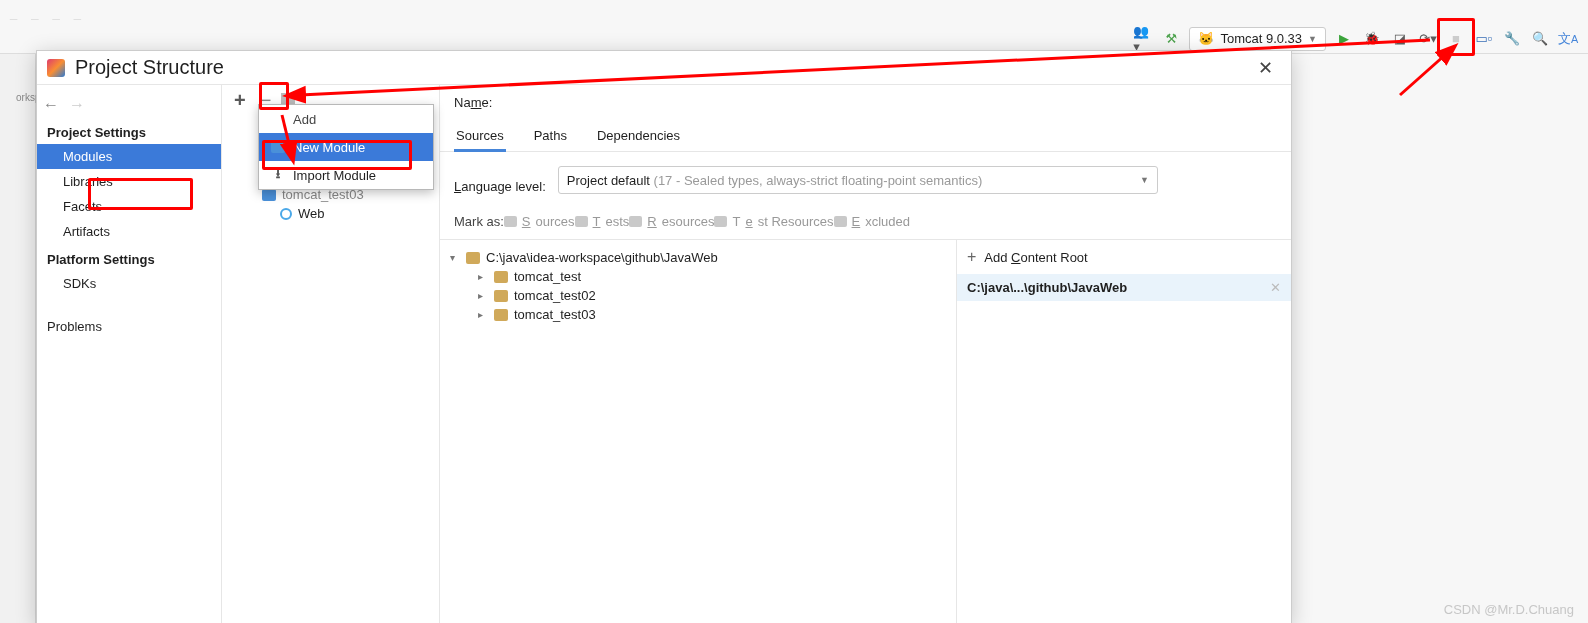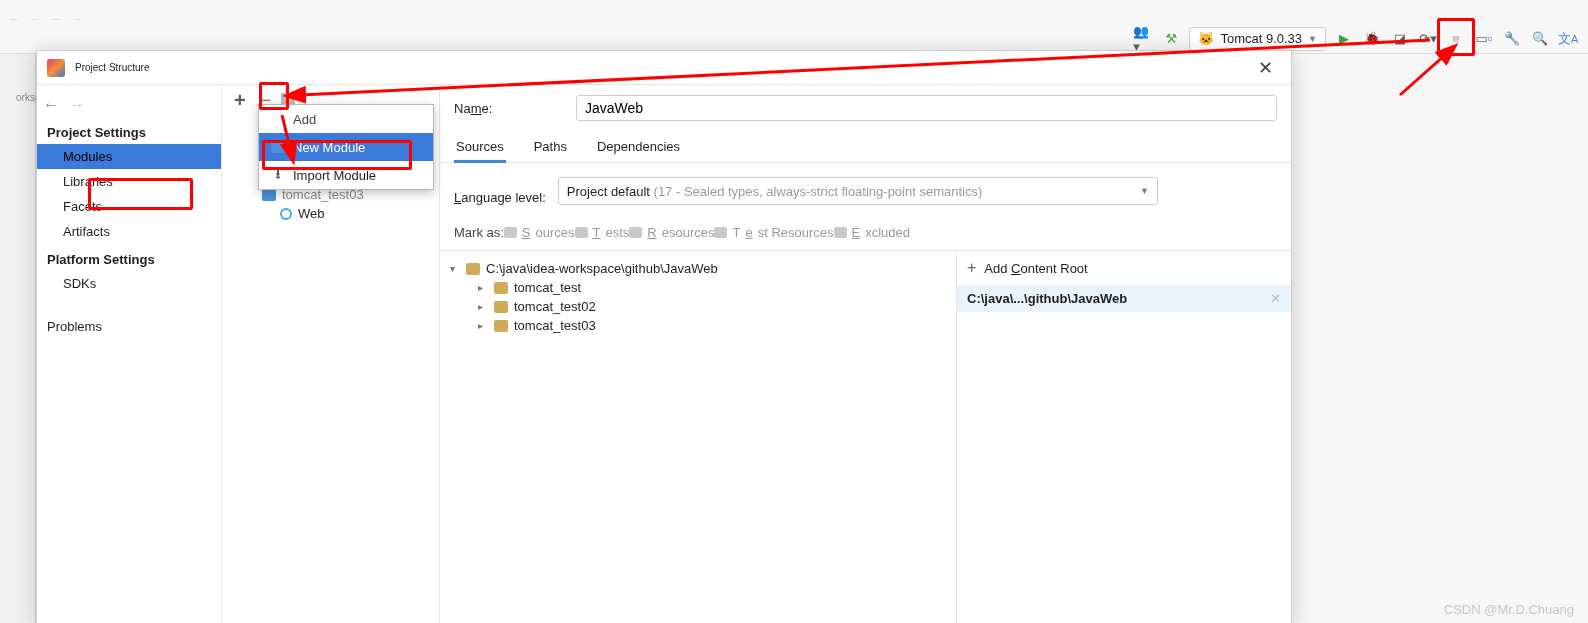--- a/index.html
+++ b/index.html
@@ -24,21 +24,21 @@
 .close-x{font-size:18px;color:#444;padding:4px 8px;}
 
 .dialog-body { flex:1; display:flex; min-height:0; }
 
 
 .sidebar { width:185px; border-right:1px solid #e6e6e6; padding-top:4px; background:#fff; }
 .nav-toolbar{height:28px;display:flex;align-items:center;padding:0 6px;gap:10px;color:#888}
 .nav-toolbar .arr{font-size:16px}
 .sect-title{font-weight:700;padding:8px 10px 4px 10px;}
 .side-item{padding:5px 10px 5px 26px;cursor:default}
-.side-item.sel{background:#3b7ad9;color:#000000}
+.side-item.sel{background:#3b7ad9;color:#ffffff}
 
 
 .mid { width:218px; border-right:1px solid #e6e6e6; display:flex; flex-direction:column; background:#fff; }
 .mid-toolbar{height:30px;display:flex;align-items:center;gap:10px;padding:0 8px;color:#777}
 .plus-btn{font-size:20px;font-weight:700;color:#5a5a5a;padding:0 4px}
 .minus-btn{font-size:20px;color:#888}
 .copy-ico{width:14px;height:14px;background:linear-gradient(#bbb,#bbb)}
 .tree-item{display:flex;align-items:center;gap:6px;padding:2px 6px 2px 40px;position:relative}
 .fld-ico{width:14px;height:12px;background:#4a90d9;border-radius:2px;display:inline-block}
 .web-ico{width:12px;height:12px;border:2px solid #4aa8e8;border-radius:50%;display:inline-block}
@@ -117,21 +117,21 @@
   <span class="ico" style="color:#4585d9">文<sub>A</sub></span>
 </div>
 
 <div class="left-strip"></div>
 <div class="left-label">orksp</div>
 
 <div class="dialog">
 
   <div class="title-bar">
     <span style="width:18px;height:18px;background:linear-gradient(135deg,#dd3b6e,#f98e33,#2a7ad4);border-radius:3px;display:inline-block"></span>
-    <span style="font-size:10px">Project Structure</span>
+    <span style="font-size:20px">Project Structure</span>
     <span class="spacer"></span>
     <span class="close-x">✕</span>
   </div>
 
   <div class="dialog-body">
 
     <div class="sidebar">
       <div class="nav-toolbar">
         <span class="arr">←</span>
         <span class="arr" style="color:#ccc">→</span>
@@ -162,21 +162,20 @@
         <div class="tree-item sub">
           <span class="web-ico"></span>
           <span>Web</span>
         </div>
       </div>
     </div>
 
     <div class="detail">
       <div class="row">
         <span class="fld-lab">Na<span class="und">m</span>e:</span>
-        <input class="txt-input" value="JavaWeb" style="">
       </div>
       <div class="subtabs">
         <div class="t sel">Sources</div>
         <div class="t">Paths</div>
         <div class="t">Dependencies</div>
       </div>
       <div class="lang-row">
         <span><span class="und">L</span>anguage level:</span>
         <div class="combo">
           <span><span>Project default</span> <span class="hint">(17 - Sealed types, always-strict floating-point semantics)</span></span>

